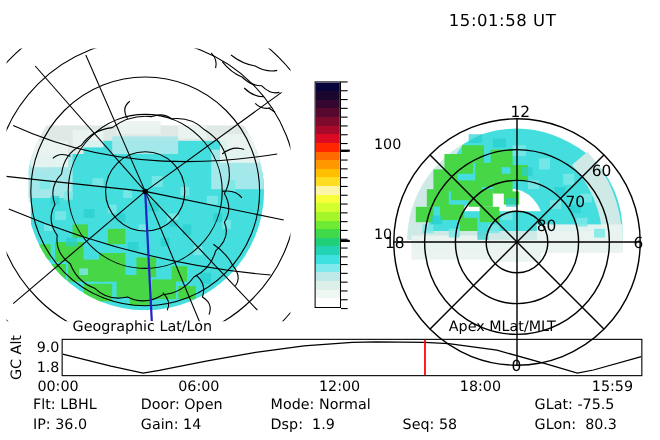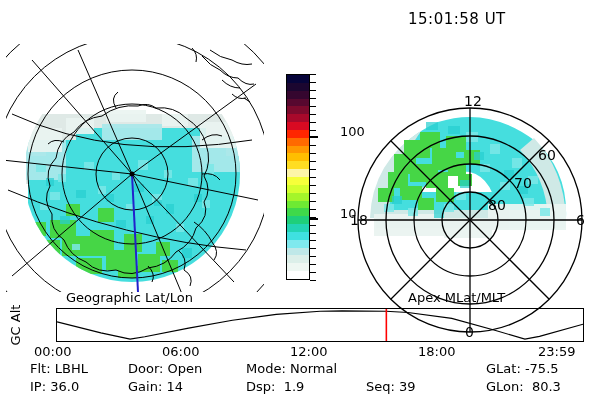--- a/index.html
+++ b/index.html
@@ -351,46 +351,50 @@
       <text x="140" y="118" font-size="14" font-family="DejaVu Sans, sans-serif" fill="#000">80</text>
     </svg>
   </div>
 
   <div class="caption" id="cap-right">Apex MLat/MLT</div>
   <div class="caption" id="cap-left">Geographic Lat/Lon</div>
 
   <div id="orbit" class="abs">
     <div id="orbit-ylabel">GC Alt</div>
 
+    <div id="orbit-yticks">
+      <span class="orbit-ytick" id="orbit-yt-hi">9.0</span>
+      <span class="orbit-ytick" id="orbit-yt-lo">1.8</span>
+    </div>
 
     <div id="orbit-box">
       <svg viewBox="0 0 528 34" preserveAspectRatio="none">
         <polyline id="orbit-trace" fill="none" stroke="#000000" stroke-width="1.2" points="0.00,13.67 44.03,25.33 73.38,32.00 88.06,29.50 132.09,20.33 176.12,12.00 220.15,5.75 264.18,2.42 286.20,2.00 330.23,2.42 352.24,3.67 396.28,9.92 440.31,22.83 469.66,32.00 484.34,29.08 528.00,16.17"></polyline>
         <line id="orbit-marker" y1="0" y2="34" stroke="#ff0000" stroke-width="1.6" x1="330.60" x2="330.60"></line>
       </svg>
     </div>
 
     <div id="orbit-xticks">
       <span style="left:34px">00:00</span>
       <span style="left:162px">06:00</span>
       <span style="left:290px">12:00</span>
       <span style="left:418px">18:00</span>
-      <span style="left:538px">23:59</span>
+      <span style="left:538px">15:59</span>
     </div>
   </div>
 
   <div id="status" class="abs">
     <div class="srow r1">
       <span class="cell c0"><span class="k">Flt:</span> <span class="v">LBHL</span></span>
       <span class="cell c2"><span class="k">Mode:</span> <span class="v">Normal</span></span>
       <span class="cell c1"><span class="k">Door:</span> <span class="v">Open</span></span>
       <span class="cell c4"><span class="k">GLat:</span> <span class="v">-75.5</span></span>
     </div>
     <div class="srow r2">
       <span class="cell c0"><span class="k">IP:</span> <span class="v">36.0</span></span>
       <span class="cell c1"><span class="k">Gain:</span> <span class="v">14</span></span>
       <span class="cell c2"><span class="k">Dsp:</span> &nbsp;<span class="v">1.9</span></span>
-      <span class="cell c3"><span class="k">Seq:</span> <span class="v">39</span></span>
+      <span class="cell c3"><span class="k">Seq:</span> <span class="v">58</span></span>
       <span class="cell c4"><span class="k">GLon:</span> &nbsp;<span class="v">80.3</span></span>
     </div>
   </div>
 
 </div>
 
 </body></html>

